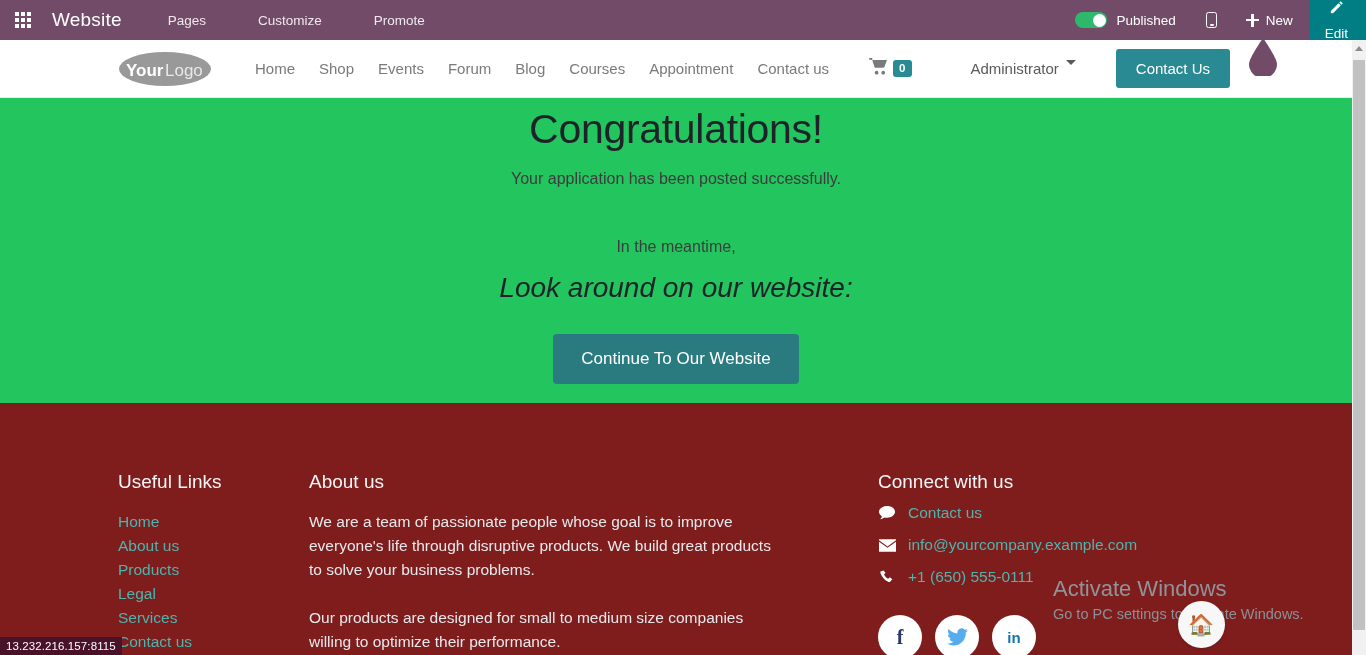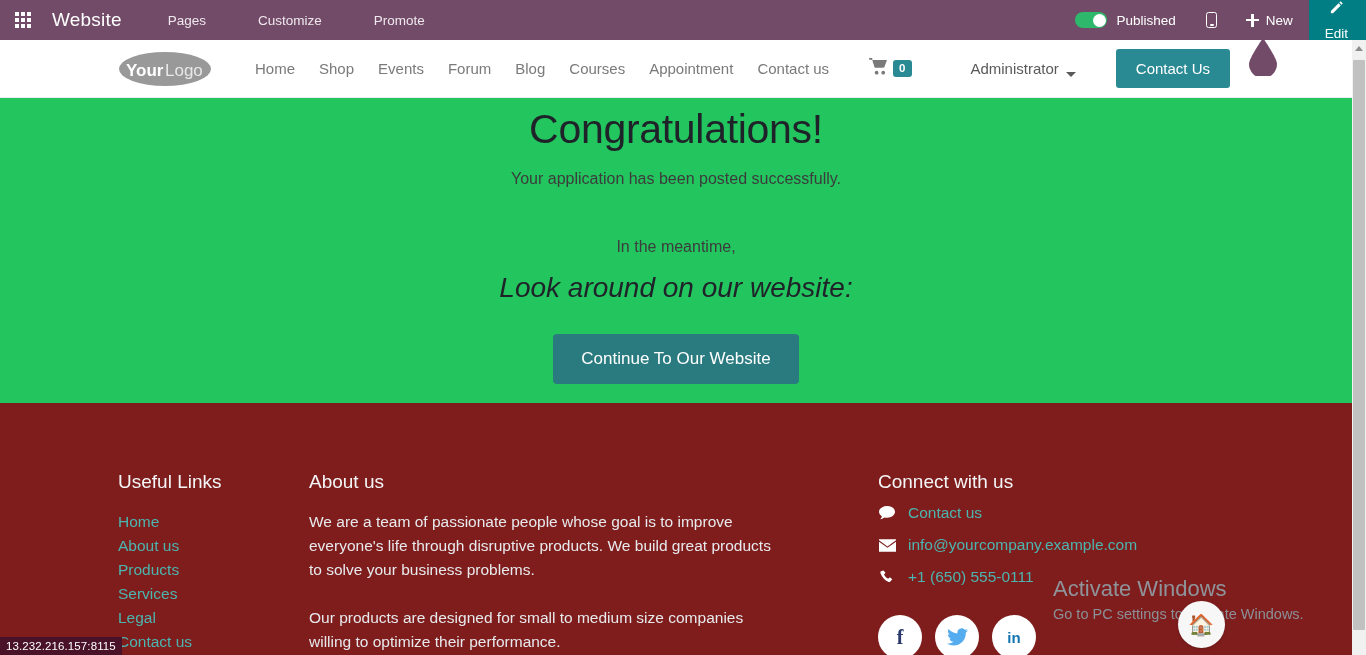--- a/index.html
+++ b/index.html
@@ -93,21 +93,21 @@
   .nav-links a {
     font-size: 15px; color: #7a7a7a; text-decoration: none; padding: 0 12px; white-space: nowrap;
   }
   .cart-wrap { margin-left: 28px; display: flex; align-items: center; gap: 5px; cursor: pointer; }
   .cart-badge {
     background: #2a8a94; color: #ffffff; font-size: 11.5px; font-weight: 700;
     border-radius: 3px; padding: 2px 6px; line-height: 1.2;
   }
   .nav-right { margin-left: auto; display: flex; align-items: center; padding-right: 122px; }
   .admin-drop {
-    font-size: 15px; color: #5a5a5a; display: flex; align-items: flex-end; gap: 7px; cursor: pointer;
+    font-size: 15px; color: #5a5a5a; display: flex; align-items: flex-start; gap: 7px; cursor: pointer;
   }
   .caret { width: 0; height: 0; border-left: 5px solid transparent; border-right: 5px solid transparent; border-top: 5px solid #5a5a5a; }
   .contact-cta {
     margin-left: 40px; background: #2a8a94; color: #ffffff; font-size: 15px;
     padding: 11px 20px; border-radius: 3px; cursor: pointer; white-space: nowrap;
   }
 
   
   .main {
     position: absolute; top: 98px; left: 0; width: 1352px; height: 305px;
@@ -293,22 +293,22 @@
 
 <div class="footer">
   <div class="footer-inner">
 
     <div class="col-links">
       <div class="fcol-title">Useful Links</div>
       <div class="list">
         <a class="flink" href="#">Home</a>
         <a class="flink" href="#">About us</a>
         <a class="flink" href="#">Products</a>
+        <a class="flink" href="#">Legal</a>
         <a class="flink" href="#">Services</a>
-        <a class="flink" href="#">Legal</a>
         <a class="flink" href="#">Contact us</a>
       </div>
     </div>
 
     <div class="col-about">
       <div class="fcol-title">About us</div>
       <p>We are a team of passionate people whose goal is to improve everyone's life through disruptive products. We build great products to solve your business problems.</p>
       <p class="second">Our products are designed for small to medium size companies willing to optimize their performance.</p>
     </div>
 

